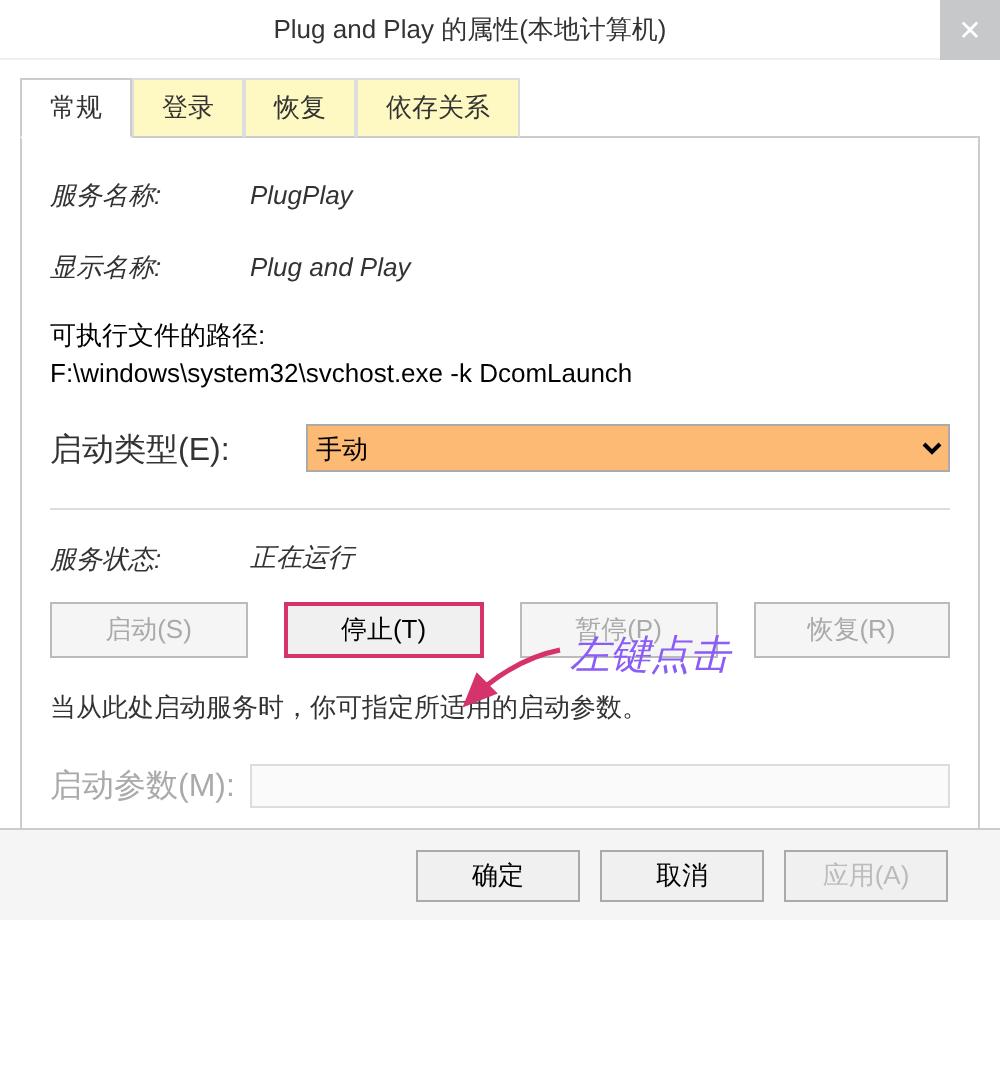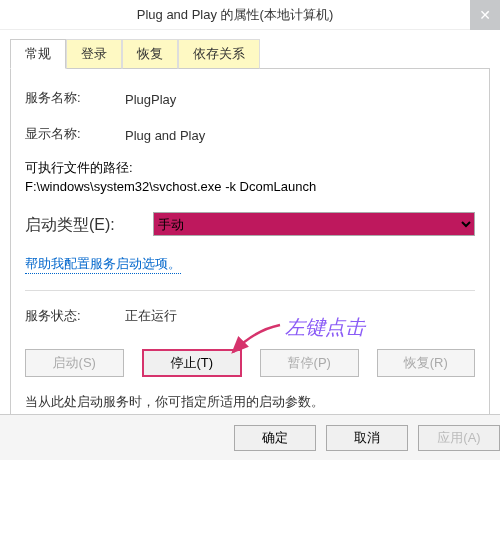--- a/index.html
+++ b/index.html
@@ -7,40 +7,40 @@
   .window { width: 500px; height: 460px; background: #fff; position: relative; }
   .titlebar { height: 30px; background: #fff; display: flex; align-items: center; position: relative; border-bottom: 1px solid #eee; }
   .titlebar-title { flex: 1; text-align: center; font-size: 13px; color: #333; }
   .close-btn { width: 30px; height: 30px; background: #c6c8ca; display: flex; align-items: center; justify-content: center; color: #fff; font-size: 14px; cursor: pointer; }
   .content { padding: 8px 10px 0 10px; }
   .tabs { display: flex; border-bottom: 1px solid #ccc; position: relative; }
   .tab { padding: 5px 14px; font-size: 13px; color: #333; border: 1px solid transparent; cursor: pointer; position: relative; top: 1px; }
   .tab.active { border: 1px solid #ccc; border-bottom: 1px solid #fff; background: #fff; }
   .tab.inactive { background: #fef9c3; border: 1px solid #ddd; border-bottom: 1px solid #ccc; }
   .panel { border: 1px solid #ccc; border-top: none; padding: 18px 14px 12px 14px; }
-  .row { display: flex; align-items: flex-end; margin-bottom: 16px; font-size: 13px; }
+  .row { display: flex; align-items: center; margin-bottom: 16px; font-size: 13px; font-style: italic; }
   .label { width: 100px; color: #333; flex-shrink: 0; padding-top: 2px; }
   .value { color: #333; flex: 1; }
   .desc-box { flex: 1; border: 1px solid #ccc; padding: 4px 6px; font-size: 13px; height: 56px; overflow: auto; background: #fff; }
   .path-section { font-size: 13px; margin-bottom: 18px; }
   .path-section div { margin-bottom: 2px; }
   .select-row { display: flex; align-items: center; margin-bottom: 18px; gap: 28px; }
   .select-row .label { width: 100px; }
-  select { flex: 1; height: 24px; font-size: 13px; border: 1px solid #aaa; background: #be185d; }
+  select { flex: 1; height: 24px; font-size: 13px; border: 1px solid #aaa; background: #fdba74; }
   .link { color: #0066cc; font-size: 13px; cursor: pointer; border-bottom: 1px dotted #0066cc; display: inline-block; }
   .sep { border-top: 1px solid #ddd; margin: 16px 0 14px 0; }
   .btn-row { display: flex; gap: 18px; margin-bottom: 16px; }
   .svc-btn { flex: 1; height: 28px; font-size: 13px; border: 1px solid #bbb; background: #f0f0f0; cursor: pointer; }
   .svc-btn:disabled { color: #aaa; background: #f5f5f5; cursor: default; }
   .svc-btn.highlight { border: 2px solid #d6336c; }
   .hint { font-size: 13px; color: #333; margin-bottom: 18px; }
   .param-row { display: flex; align-items: center; }
   .param-row .label { color: #aaa; width: 100px; }
   .param-row input { flex: 1; height: 22px; border: 1px solid #ddd; background: #fafafa; }
-  .footer { position: absolute; bottom: 0; left: 0; right: 0; height: 46px; border-top: 1px solid #ccc; display: flex; align-items: center; justify-content: flex-end; gap: 10px; padding-right: 0; background: #f5f5f5; }
+  .footer { position: absolute; bottom: 0; left: 0; right: 0; height: 46px; border-top: 1px solid #ccc; display: flex; align-items: center; justify-content: flex-end; gap: 10px; padding-right: 26px; background: #f5f5f5; }
   .footer-btn { width: 82px; height: 26px; font-size: 13px; border: 1px solid #aaa; background: #f0f0f0; cursor: pointer; }
   .footer-btn:disabled { color: #bbb; }
   .annotation { position: absolute; color: #8b5cf6; font-size: 20px; font-style: italic; font-family: "KaiTi", serif; pointer-events: none; }
   .arrow { position: absolute; pointer-events: none; }
 </style>
 </head>
 <body>
 
 <div class="window">
 
@@ -77,25 +77,24 @@
         <div>F:\windows\system32\svchost.exe -k DcomLaunch</div>
       </div>
 
       <div class="select-row">
         <div class="label">启动类型(E):</div>
         <select>
           <option>手动</option>
         </select>
       </div>
 
-      <span class="link">帮助我配置服务启动选项。</span>
 
       <div class="sep"></div>
 
-      <div class="row" style="margin-bottom:24px;">
+      <div class="row" style="margin-bottom:12px;">
         <div class="label">服务状态:</div>
         <div class="value">正在运行</div>
       </div>
 
       <div class="btn-row">
         <button class="svc-btn" disabled="">启动(S)</button>
         <button class="svc-btn highlight">停止(T)</button>
         <button class="svc-btn" disabled="">暂停(P)</button>
         <button class="svc-btn" disabled="">恢复(R)</button>
       </div>

